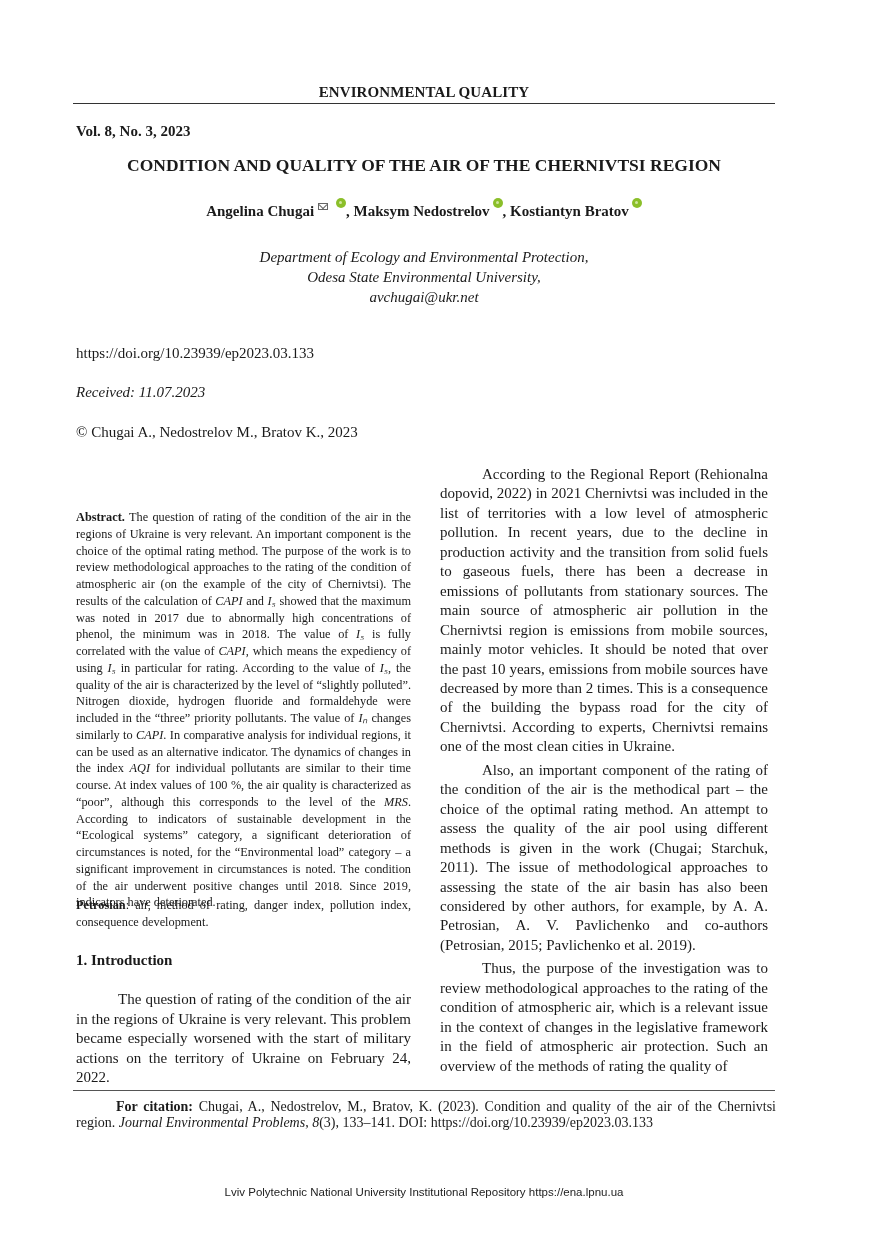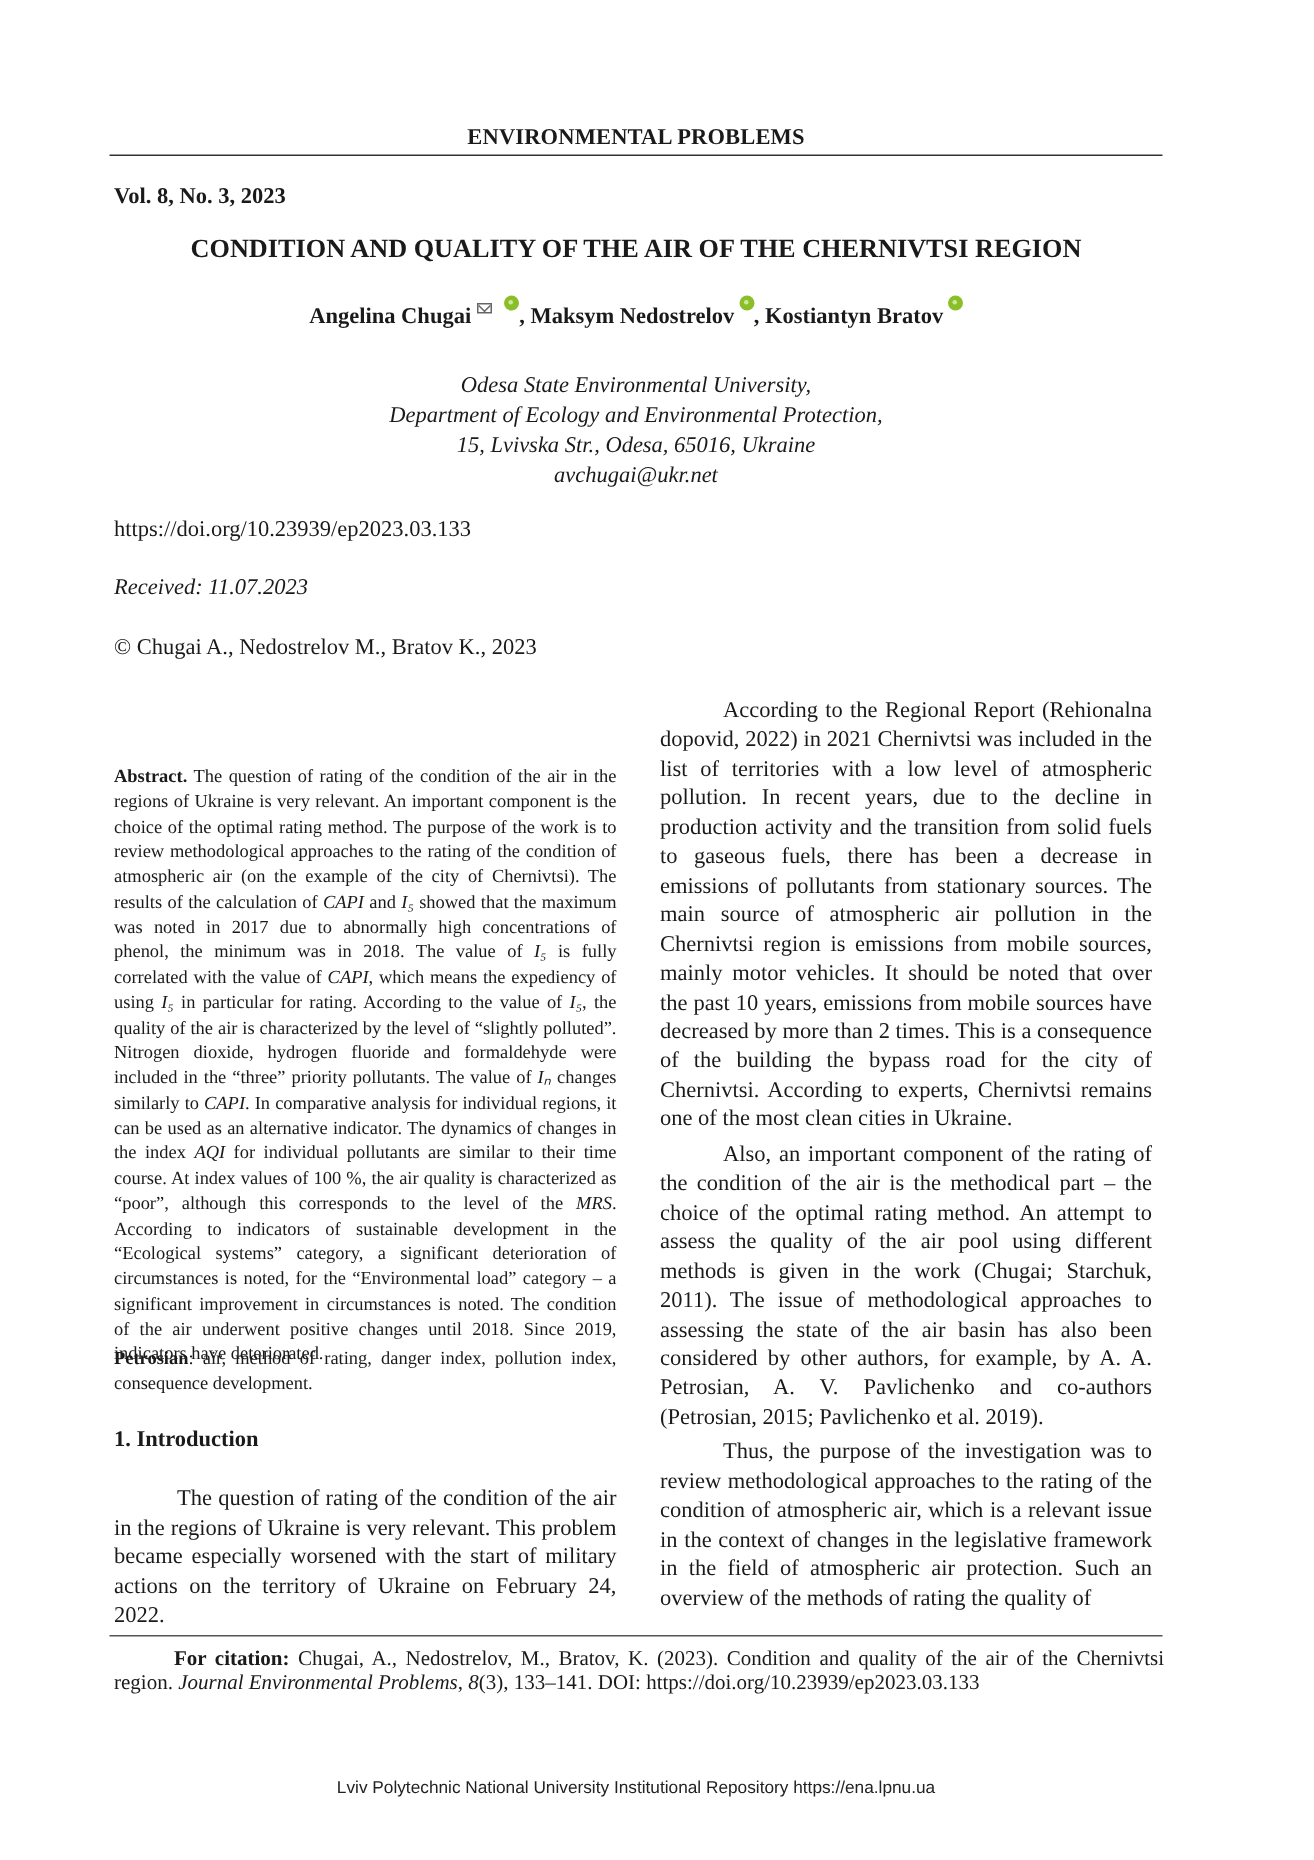--- a/index.html
+++ b/index.html
@@ -28,35 +28,34 @@
   .right-col p { margin: 4px; text-indent: 42px; }
   .rule-bottom { position: absolute; left: 73px; top: 1090px; width: 702px; height: 0; border-top: 1.3px solid #555; }
   .citation { position: absolute; left: 76px; top: 1099px; width: 700px; font-size: 14px; line-height: 16px; text-align: justify; }
   .cit-indent { display: inline-block; width: 40px; }
   .footer { position: absolute; left: 73px; top: 1186px; width: 702px; text-align: center; font-family: "Liberation Sans", sans-serif; font-size: 11.5px; color: #222; }
   p { margin: 0; }
 </style>
 </head>
 <body>
 
-<div class="journal-header">ENVIRONMENTAL PROBLEMS</div>
+<div class="journal-header">ENVIRONMENTAL QUALITY</div>
 <div class="rule-top"></div>
 
 <div class="vol">Vol. 8, No. 3, 2023</div>
 
 <div class="title">CONDITION AND QUALITY OF THE AIR OF THE CHERNIVTSI REGION</div>
 
 <div class="authors">
   <span>Angelina Chugai</span><span class="mail-icon"></span><span class="orcid-icon" style="margin-left:8px"></span><span>, </span><span>Maksym Nedostrelov</span><span class="orcid-icon"></span><span>, </span><span>Kostiantyn Bratov</span><span class="orcid-icon"></span>
 </div>
 
 <div class="affil">
+  <div>Department of Ecology and Environmental Protection,</div>
   <div>Odesa State Environmental University,</div>
-  <div>Department of Ecology and Environmental Protection,</div>
-  <div>15, Lvivska Str., Odesa, 65016, Ukraine</div>
   <div>avchugai@ukr.net</div>
 </div>
 
 <div class="doi">https://doi.org/10.23939/ep2023.03.133</div>
 <div class="received">Received: 11.07.2023</div>
 <div class="copyright">© Chugai A., Nedostrelov M., Bratov K., 2023</div>
 
 <div class="abstract">
   <b>Abstract.</b><span id="abstract-body"><span> The question of rating of the condition of the air in the regions of Ukraine is very relevant. An important component is the choice of the optimal rating method. The purpose of the work is to review methodological approaches to the rating of the condition of atmospheric air (on the example of the city of Chernivtsi). The results of the calculation of </span><i>CAPI</i><span> and </span><i>I₅</i><span> showed that the maximum was noted in 2017 due to abnormally high concentrations of phenol, the minimum was in 2018. The value of </span><i>I₅</i><span> is fully correlated with the value of </span><i>CAPI</i><span>, which means the expediency of using </span><i>I₅</i><span> in particular for rating. According to the value of </span><i>I₅</i><span>, the quality of the air is characterized by the level of “slightly polluted”. Nitrogen dioxide, hydrogen fluoride and formaldehyde were included in the “three” priority pollutants. The value of </span><i>Iₙ</i><span> changes similarly to </span><i>CAPI</i><span>. In comparative analysis for individual regions, it can be used as an alternative indicator. The dynamics of changes in the index </span><i>AQI</i><span> for individual pollutants are similar to their time course. At index values of 100 %, the air quality is characterized as “poor”, although this corresponds to the level of the </span><i>MRS</i><span>. According to indicators of sustainable development in the “Ecological systems” category, a significant deterioration of circumstances is noted, for the “Environmental load” category – a significant improvement in circumstances is noted. The condition of the air underwent positive changes until 2018. Since 2019, indicators have deteriorated.</span></span>
 </div>

